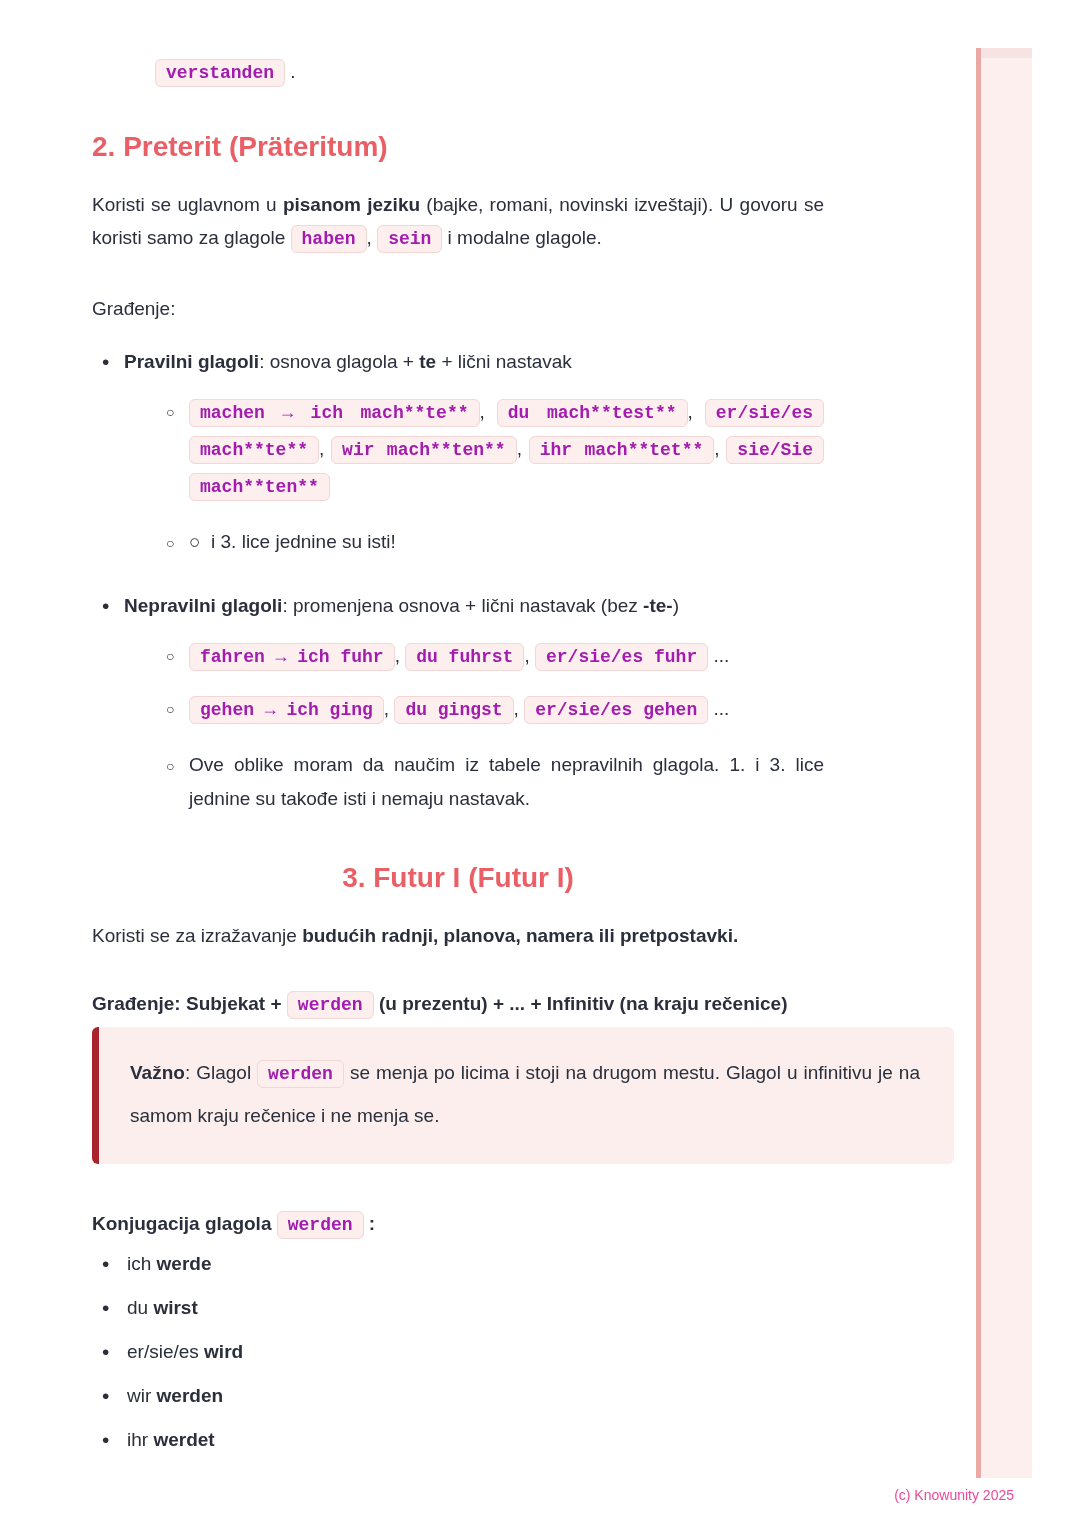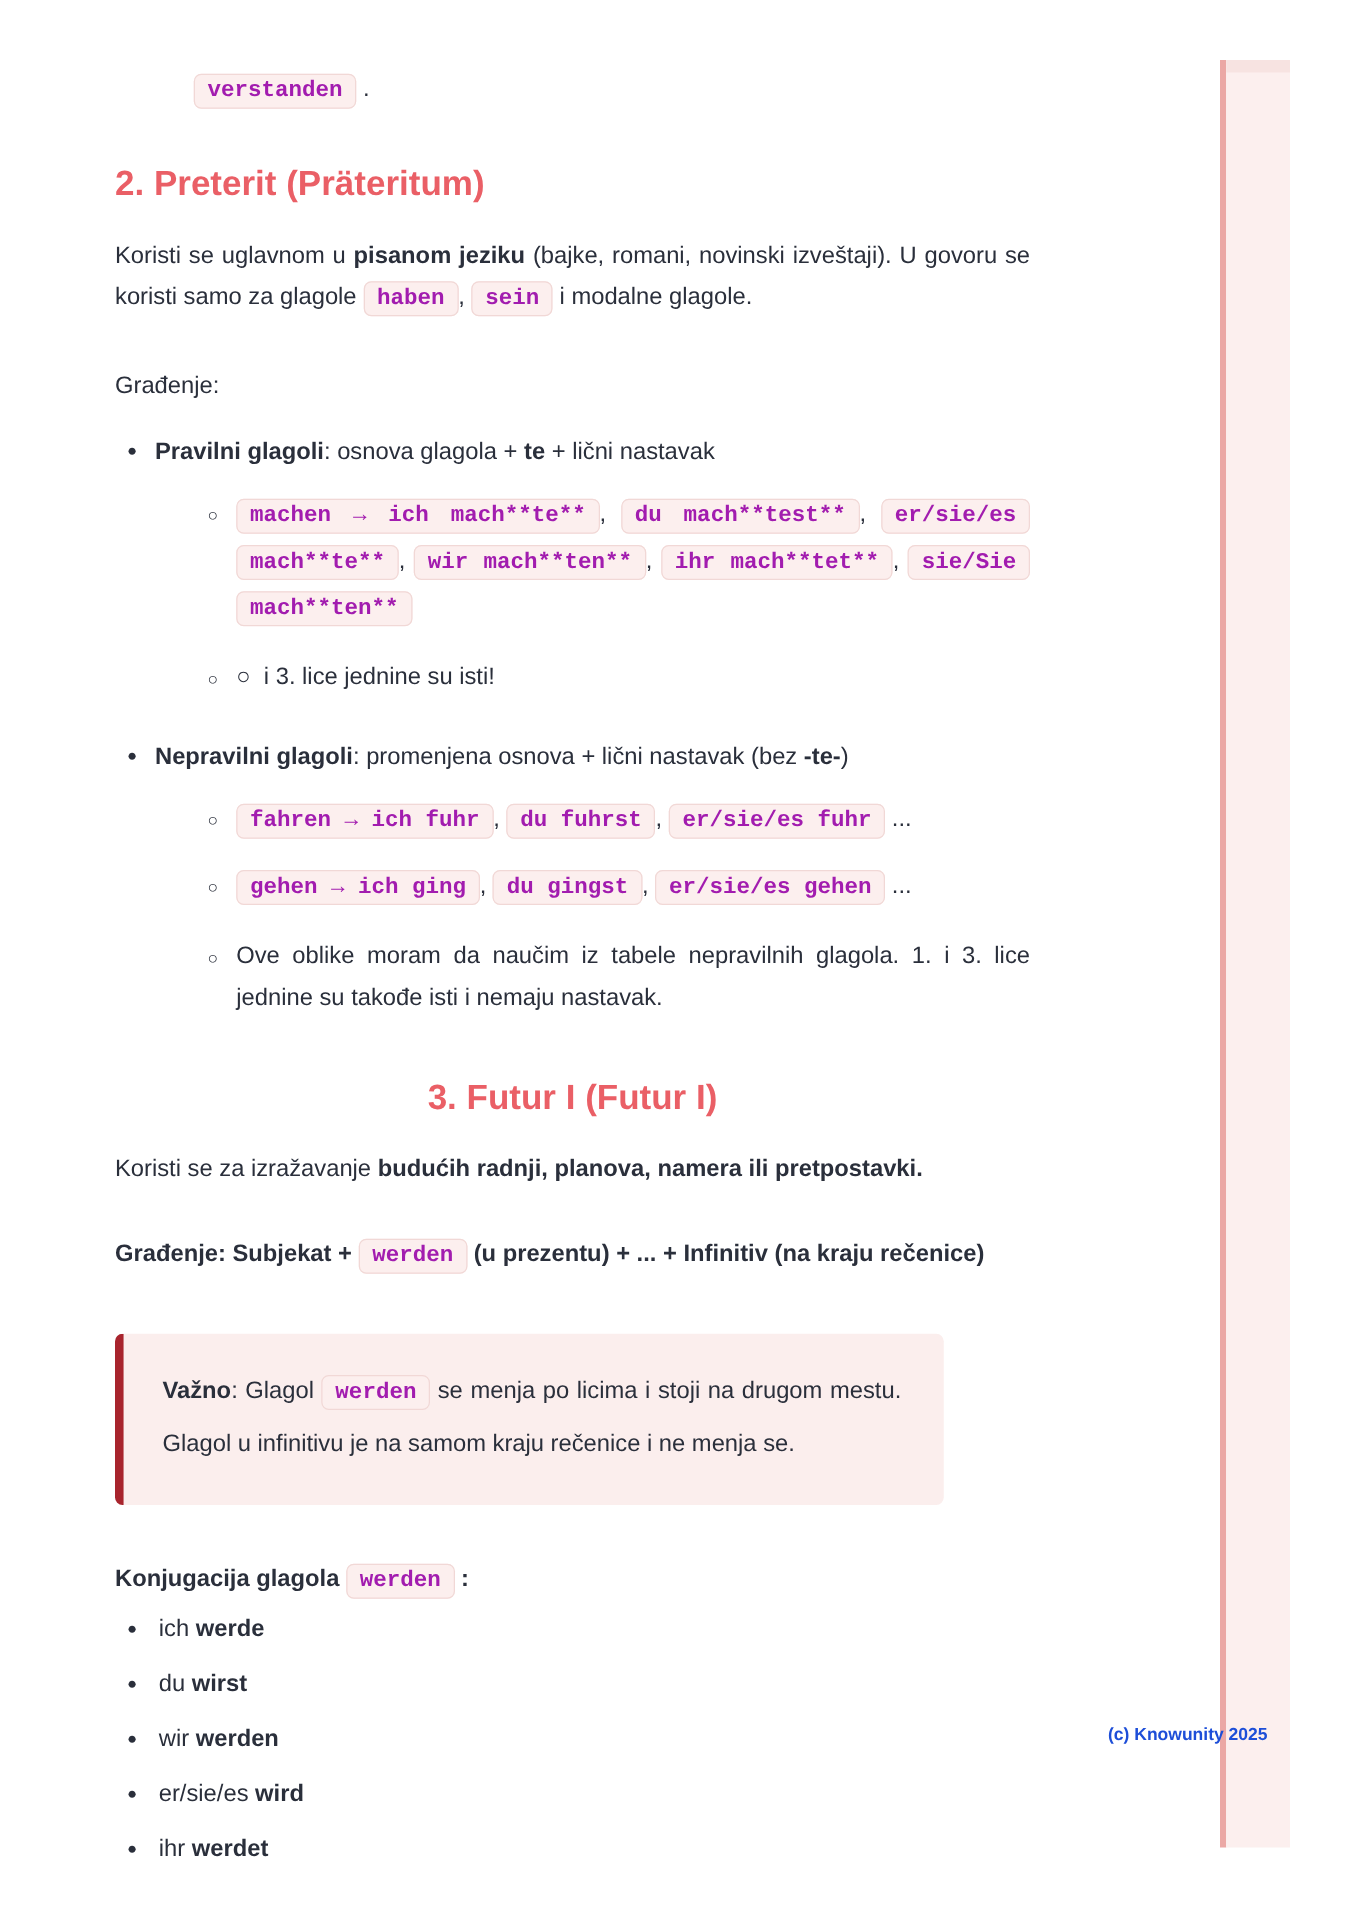--- a/index.html
+++ b/index.html
@@ -52,37 +52,36 @@
     border:1px solid #f1d8d6;
     border-radius:6px;
     padding:3px 10px;
     box-decoration-break:clone;
     -webkit-box-decoration-break:clone;
     white-space:normal;
   }
 
   .callout{
     box-sizing:border-box;
-    width:663px;
-    margin-top:40px;
+    width:862px;
     background:#fbeeed;
     border-left:7px solid #a8242d;
     border-radius:6px;
     padding:25px 34px 27px 31px;
     text-align:justify;
     line-height:42px;
   }
 
   .konj-title{margin-top:38px;font-weight:700;line-height:44px;}
   .ul-konj{}
   .li-konj{position:relative;padding-left:35px;margin-bottom:11px;}
   .li-konj::before{content:"•";position:absolute;left:10px;top:0;font-size:21px;color:#2a2f3b;}
   .footer{
-    position:absolute;top:1378px;right:66px;
-    font-size:14px;line-height:18px;color:#1d4ed8;z-index:3;font-weight:bold;
+    position:absolute;top:1486px;right:66px;
+    font-size:14px;line-height:18px;color:#ec4899;z-index:3;
   }
   .above{position:relative;z-index:2;}
 </style>
 </head>
 <body>
 
 <div class="page">
 
   <div class="edge-line"></div>
   <div class="edge-strip"></div>
@@ -124,22 +123,22 @@
 
     <div class="callout">
       <span><strong>Važno</strong>: Glagol <code class="chip">werden</code> se menja po licima i stoji na drugom mestu. Glagol u infinitivu je na samom kraju rečenice i ne menja se.</span>
     </div>
 
     <p class="konj-title"><strong>Konjugacija glagola </strong><code class="chip">werden</code><strong> :</strong></p>
 
     <ul class="ul-konj">
       <li class="li-konj">ich <strong>werde</strong></li>
       <li class="li-konj">du <strong>wirst</strong></li>
+      <li class="li-konj">er/sie/es <strong>wird</strong></li>
       <li class="li-konj">wir <strong>werden</strong></li>
-      <li class="li-konj">er/sie/es <strong>wird</strong></li>
       <li class="li-konj">ihr <strong>werdet</strong></li>
 
     </ul>
 
   </div>
 
   <div class="footer">(c) Knowunity 2025</div>
 
 </div>
 

